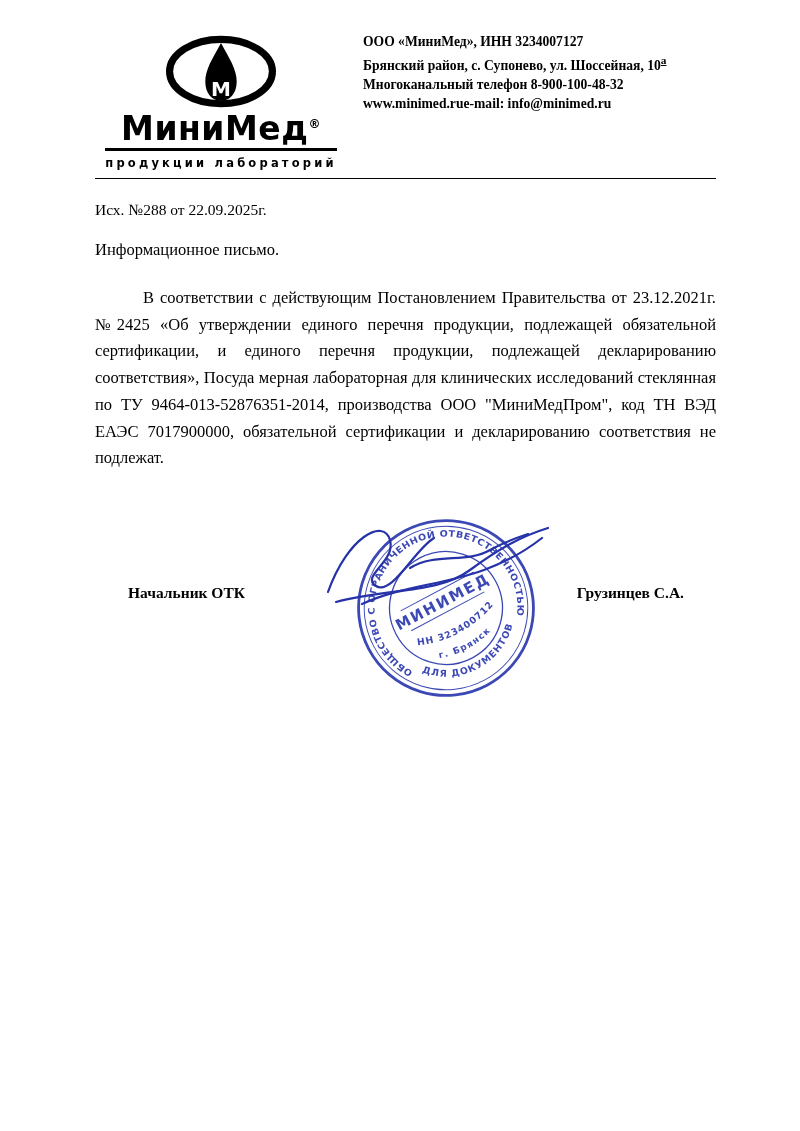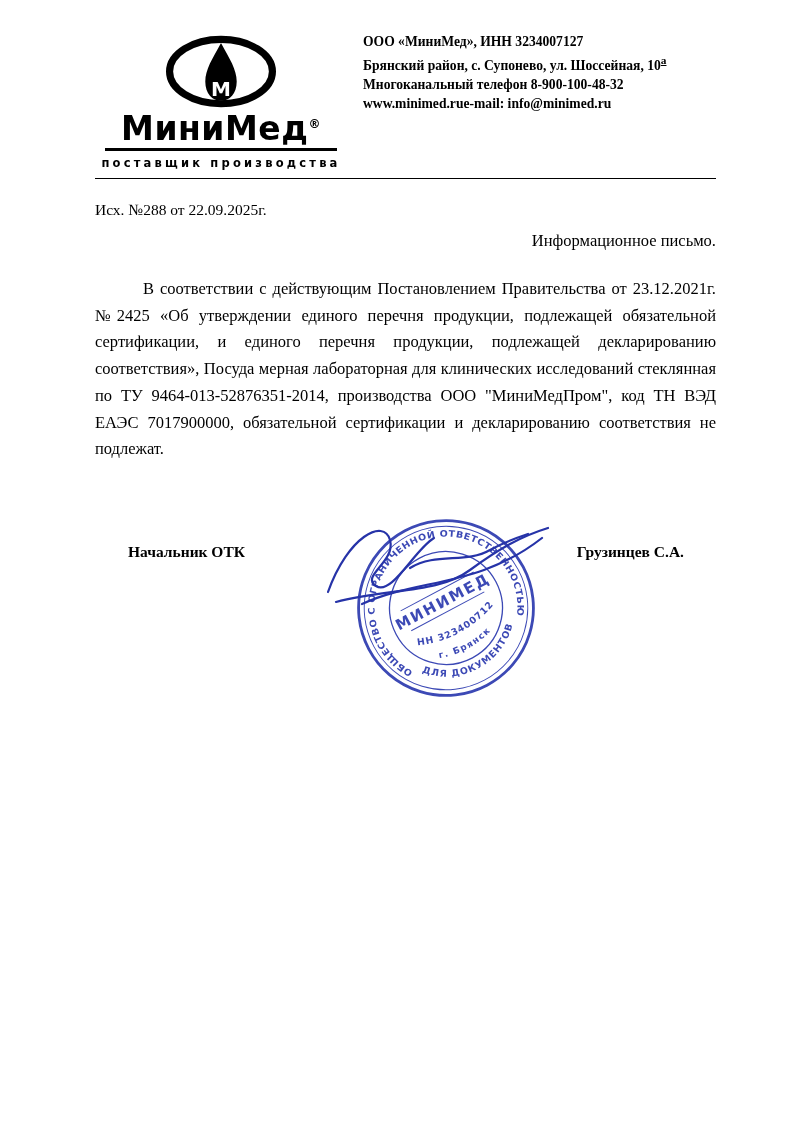--- a/index.html
+++ b/index.html
@@ -22,24 +22,24 @@
 
   .company-info { flex:1 1 auto; margin-left:16px; font-weight:bold; font-size:13.6px; line-height:1.44; padding-top:2px; }
   .ci-line { white-space:nowrap; }
   .ci-last { display:flex; }
   .sup-a { text-decoration:underline; }
 
   .head-rule { border:none; border-top:1.5px solid #000; margin-top:8px; }
 
   
   .ref-line { margin-top:22px; font-size:15.5px;font-family:Liberation Serif, serif; }
-  .doc-title { text-align:right; margin-top:12px; font-size:16.5px; }
+  .doc-title { text-align:left; margin-top:21px; font-size:16.5px; }
   .body-text { margin-top:25px; font-size:16.5px; line-height:1.62; text-align:justify; text-indent:48px; }
 
-  .sign-row { display:flex; justify-content:space-between; margin-top:80px; padding:0 32px 0 33px; font-weight:bold; font-size:15.5px; }
+  .sign-row { display:flex; justify-content:space-between; margin-top:112px; padding:0 32px 0 33px; font-weight:bold; font-size:15.5px; }
 
   
   .stamp-wrap { position:absolute; left:352px; top:514px; width:188px; height:188px; transform:rotate(-28deg); opacity:0.93; pointer-events:none; }
   .stamp-svg { width:188px; height:188px; }
   .stamp-svg circle, .stamp-svg line, .stamp-svg path { stroke:#2e3cb0; fill:none; }
   .stamp-svg text { fill:#2e3cb0; font-family:"DejaVu Sans", sans-serif; font-weight:bold; }
   .st-ring { font-size:9.6px; letter-spacing:0.5px; }
   .st-ring2 { font-size:10px; letter-spacing:1px; }
   .st-center { font-size:16px; letter-spacing:2px; }
   .st-inn { font-size:10px; letter-spacing:1px; }
@@ -56,21 +56,21 @@
   <header class="letterhead">
 
     <div class="logo-block">
       <svg class="logo-mark" viewBox="0 0 210 120" width="150" height="86">
         <ellipse cx="105" cy="58" rx="72" ry="45" fill="none" stroke="#000" stroke-width="10"></ellipse>
         <path d="M105,18 C93,40 83,55 83,72 C83,89 93,99 105,99 C117,99 127,89 127,72 C127,55 117,40 105,18 Z" fill="#000"></path>
         <text x="105" y="92" text-anchor="middle" font-size="28" font-weight="bold" font-family="DejaVu Sans, sans-serif" fill="#ffffff">М</text>
       </svg>
       <div class="brand-row"><span>МиниМед</span><span class="reg-mark">®</span></div>
       <div class="brand-rule"></div>
-      <div class="tagline">поставщик производства</div>
+      <div class="tagline">продукции лабораторий</div>
     </div>
 
     <div class="company-info">
       <div class="ci-line">ООО «МиниМед», ИНН 3234007127</div>
       <div class="ci-line"><span>Брянский район,  с. Супонево,  ул. Шоссейная, 10</span><sup class="sup-a">а</sup></div>
       <div class="ci-line">Многоканальный телефон 8-900-100-48-32</div>
       <div class="ci-last">
         <span>www.minimed.ru</span>
         <span>e-mail: info@minimed.ru</span>
       </div>

